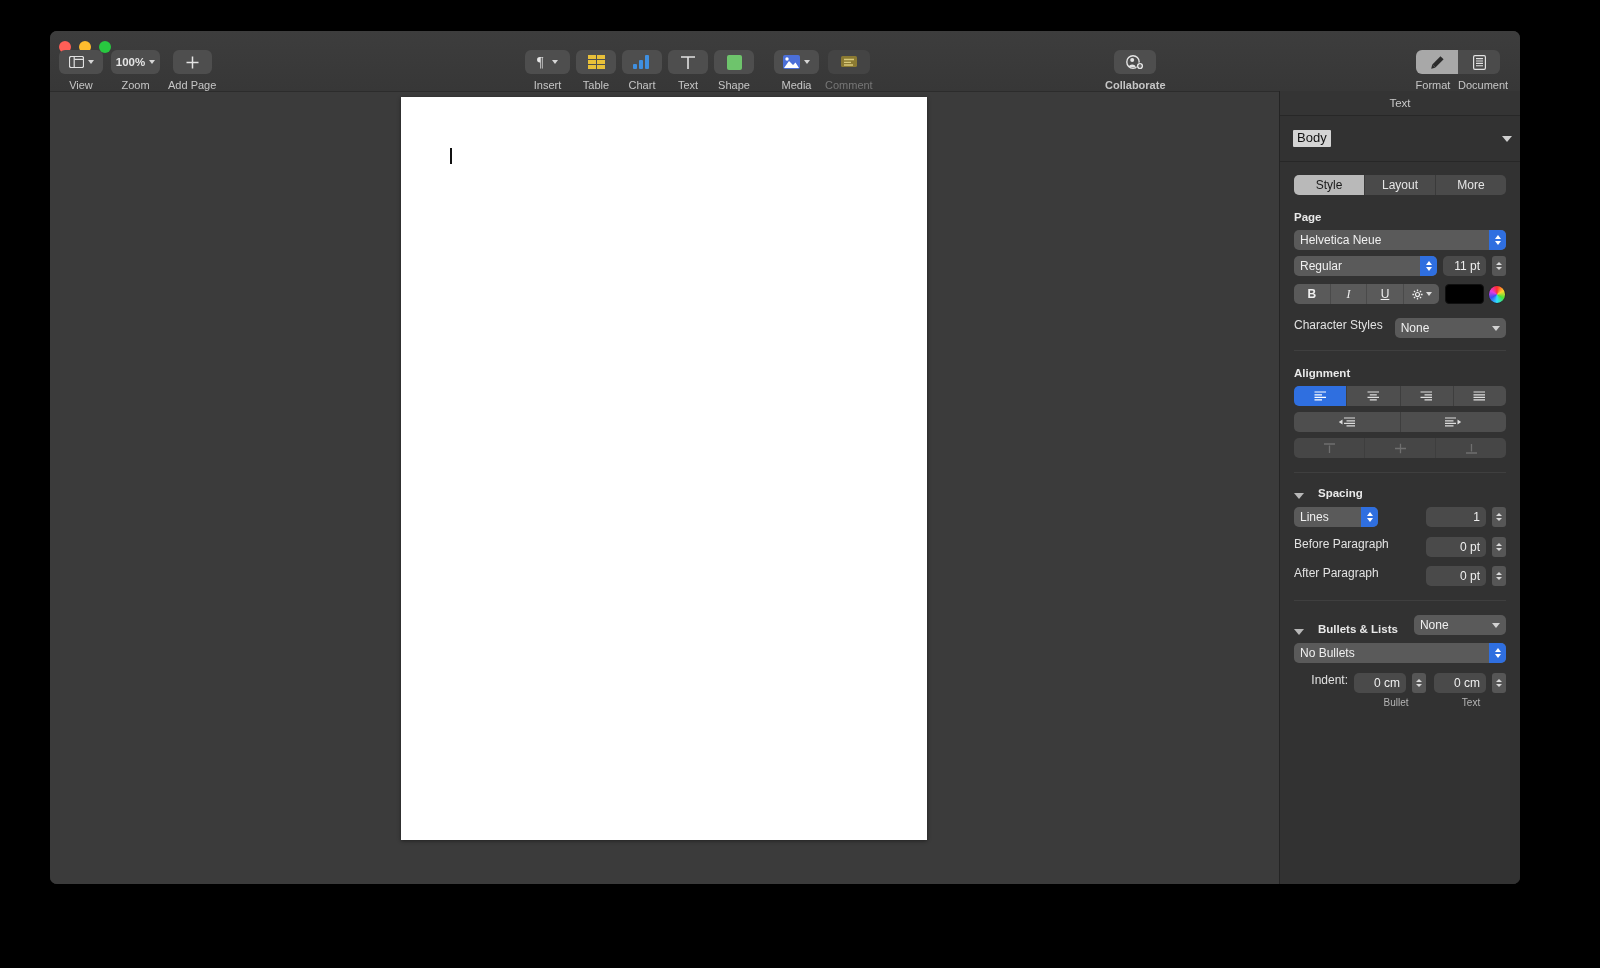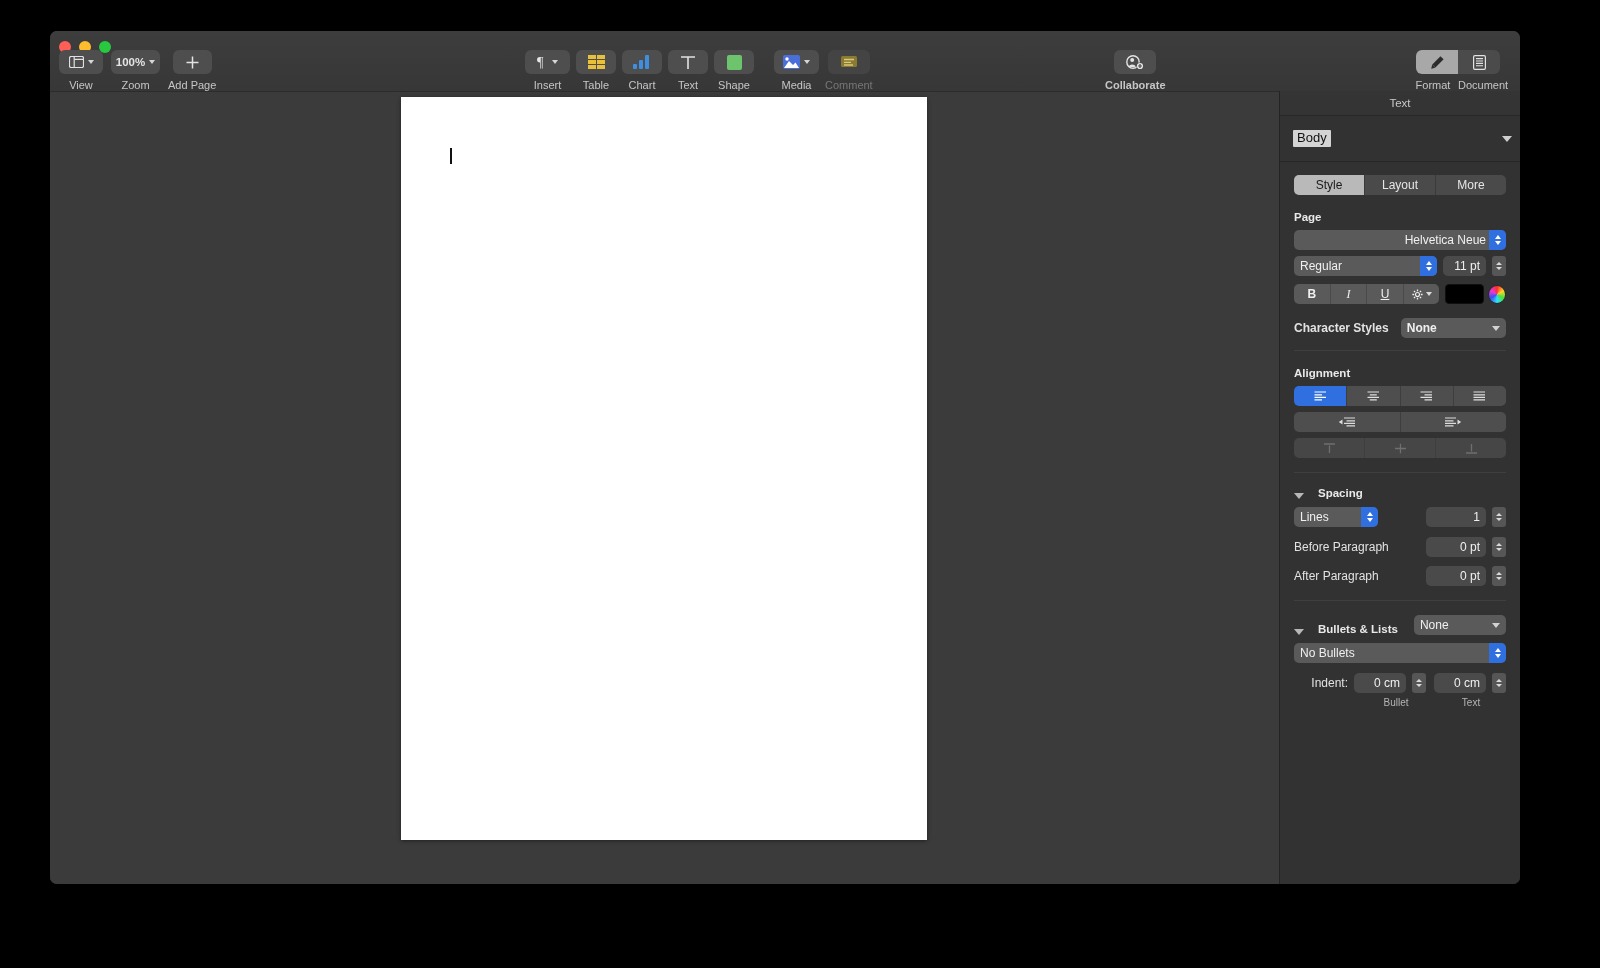--- a/index.html
+++ b/index.html
@@ -180,21 +180,21 @@
   }
   #tabs .tab:last-child { border-right: none; }
   #tabs .tab.active { background: #b9b9b9; color: #1a1a1a; }
 
   .sect-title {
     font-size: 11.5px;
     font-weight: bold;
     color: #e9e9e9;
     margin: 16px 0 7px 0;
   }
-  .row { display: flex; align-items: center; gap: 6px; margin-bottom: 6px; }
+  .row { display: flex; gap: 6px; margin-bottom: 6px; }
 
   .field {
     background: #5a5a5a;
     border-radius: 5px;
     height: 20px;
     display: flex; align-items: center;
     padding: 0 6px;
     box-sizing: border-box;
     font-size: 12px;
     color: #f0f0f0;
@@ -535,21 +535,21 @@
             <span>Layout</span>
           </div>
         <div class="tab">
             <span>More</span>
           </div>
       </div>
 
       <div class="insp-sect">
         <div class="sect-title">Page</div>
 
-        <div class="field full" style="padding-right:20px;justify-content:flex-end;">
+        <div class="field full" style="padding-right:20px;">
           <span>Helvetica Neue</span>
           <span class="stepper-blue">
             <span class="up"></span>
               <span class="dn"></span>
           </span>
         </div>
 
         <div class="row" style="margin-top:6px;">
           <div class="field" style="width:148px; padding-right:20px;">
             <span>Regular</span>
@@ -594,21 +594,21 @@
                   </g>
                 </svg>
               </span>
               <span class="chev" style="border-top-color:#dcdcdc;"></span>
             </div>
           </div>
           <div id="color-swatch"></div>
           <div id="color-wheel"></div>
         </div>
 
-        <div class="row" style="margin-top:14px;font-weight:bold;">
+        <div class="row" style="margin-top:14px;">
           <span class="lbl">Character Styles</span>
           <div class="field" style="flex:1; margin-left:6px;">
             <span>None</span>
             <span class="pullchev"></span>
           </div>
         </div>
       </div>
 
       <div class="divider" style="margin-top:12px;"></div>
 

